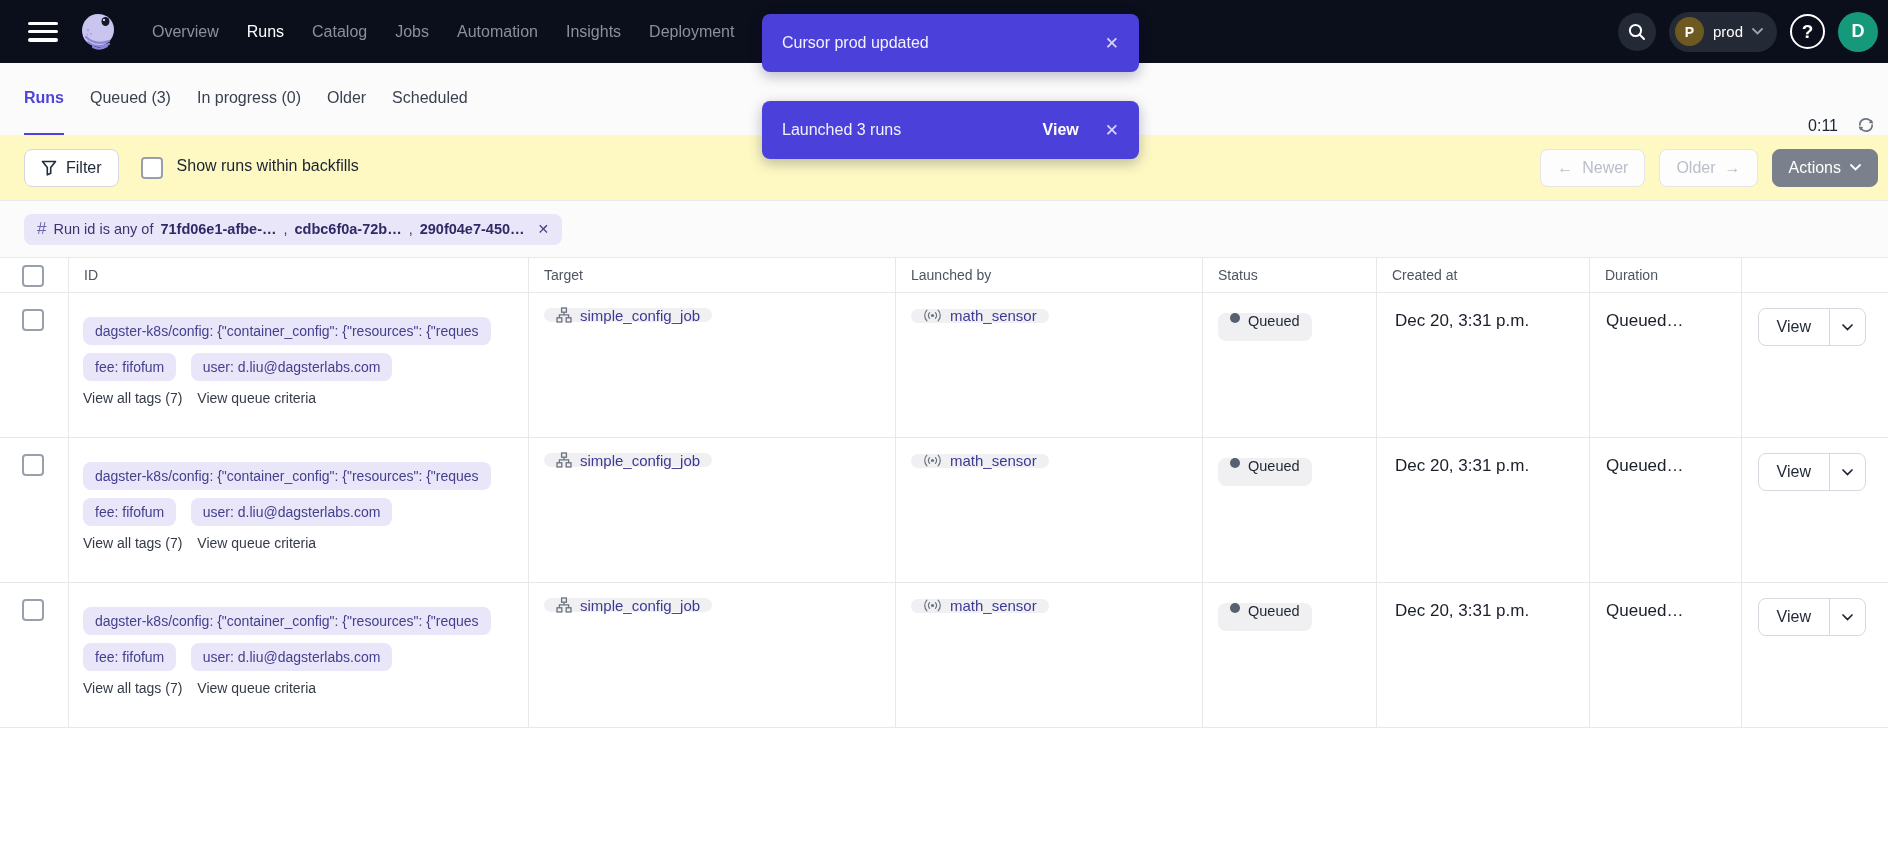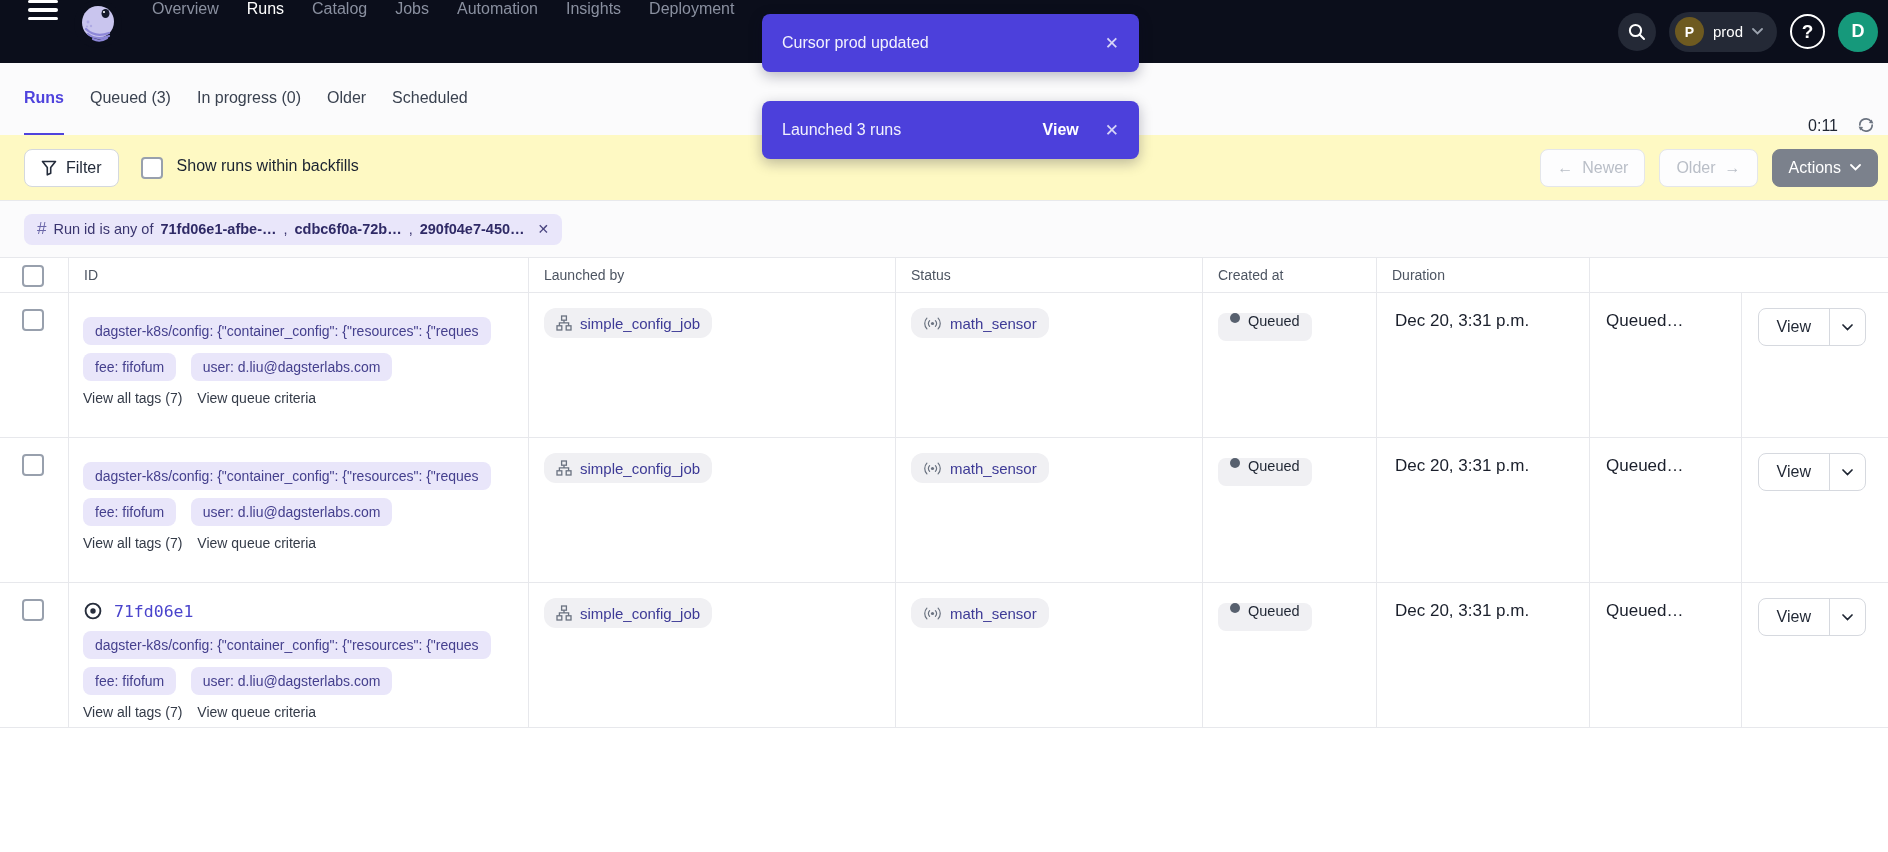--- a/index.html
+++ b/index.html
@@ -1,21 +1,21 @@
 <!DOCTYPE html>
 <html><head>
 <meta charset="utf-8">
 <style>
   * { margin:0; padding:0; box-sizing:border-box; }
   html,body { width:1888px; height:852px; overflow:hidden; background:#fff;
     font-family:"Liberation Sans", sans-serif; -webkit-font-smoothing:antialiased; }
 
   
   .navbar { position:absolute; top:0; left:0; width:1888px; height:63px;
-    background:#0B0E1B; display:flex; padding:0 10px 0 28px; }
+    background:#0B0E1B; display:flex; align-items:center; padding:0 10px 0 28px; }
   .hamburger { width:30px; height:20px; display:flex; flex-direction:column;
     justify-content:space-between; cursor:pointer; }
   .hamburger span { display:block; height:3.2px; background:#fff; border-radius:2px; }
   .logo { width:48px; height:48px; margin-left:16px; flex:0 0 auto; }
   .nav-links { display:flex; gap:28px; margin-left:30px; }
   .nav-link { font-size:16px; font-weight:500; color:#8A90A0; cursor:pointer; }
   .nav-link.active { color:#FFFFFF; }
   .nav-right { margin-left:auto; display:flex; align-items:center; gap:13px; }
   .icon-circle { width:38px; height:38px; border-radius:50%; background:#242936;
     display:flex; align-items:center; justify-content:center; cursor:pointer; }
@@ -93,21 +93,21 @@
   .run-line { display:flex; align-items:center; gap:11px; height:24px; }
   .run-id { font-family:"DejaVu Sans Mono", monospace; font-size:16.5px; color:#4A44CC; cursor:pointer; }
   .tag-line { margin-top:8px; white-space:nowrap; }
   .tag { display:inline-flex; align-items:center; height:28px; background:#E9E6FA;
     border-radius:8px; padding:0 12px; font-size:14px; color:#45408E; white-space:nowrap; }
   .tag + .tag { margin-left:10px; }
   .links-line { margin-top:9px; display:flex; gap:15px; font-size:14px; color:#343B48; }
   .links-line span { cursor:pointer; }
 
   .pill-cell { padding:15px 0 0 15px; }
-  .gray-pill { display:inline-flex; align-items:center; height:30px; background:#F0F0F3;
+  .gray-pill { display:inline-flex; align-items:center; height:14px; background:#F0F0F3;
     border-radius:12px; padding:0 12px; gap:8px; cursor:pointer; }
   .gray-pill .pill-text { font-size:15px; color:#3D3A96; }
   .status-pill { display:inline-flex; align-items:flex-start; height:28px; background:#F0F0F3;
     border-radius:8px; padding:0 12px; gap:8px; }
   .status-dot { width:10px; height:10px; border-radius:50%; background:#57606E; }
   .status-text { font-size:14.5px; color:#1F2633; }
   .status-cell { padding:16px 0 0 15px; }
   .created-cell { padding:18px 0 0 18px; font-size:17px; color:#1A1F2B; }
   .duration-cell { padding:18px 0 0 16px; font-size:17px; color:#1A1F2B; }
   .action-cell { padding:15px 22px 0 15px; display:flex; justify-content:flex-end; }
@@ -245,20 +245,21 @@
   </div>
 </div>
 
 <div class="runs-table">
 
   <div class="trow thead">
     <div class="cell hcell chk-cell">
         <span class="checkbox"></span>
       </div>
     <div class="cell hcell">ID</div>
+    <div class="cell hcell">Target</div>
     <div class="cell hcell">Launched by</div>
     <div class="cell hcell">Status</div>
     <div class="cell hcell">Created at</div>
     <div class="cell hcell">Duration</div>
     <div class="cell hcell"></div>
   </div>
 
   <div class="trow tbody-row">
     <div class="cell chk-cell">
         <span class="checkbox"></span>
@@ -369,27 +370,20 @@
         </span>
       </span>
     </div>
   </div>
 
   <div class="trow tbody-row">
     <div class="cell chk-cell">
         <span class="checkbox"></span>
       </div>
     <div class="cell id-cell">
-      <div class="run-line">
-        <svg width="20" height="20" viewBox="0 0 20 20">
-          <circle cx="10" cy="10" r="7.4" stroke="#272E3D" stroke-width="1.9" fill="none"></circle>
-          <circle cx="10" cy="10" r="2.7" fill="#272E3D"></circle>
-        </svg>
-        <span class="run-id">71fd06e1</span>
-      </div>
       <div class="tag-line"><span class="tag">dagster-k8s/config: {"container_config": {"resources": {"reques</span></div>
       <div class="tag-line">
         <span class="tag">fee: fifofum</span>
         <span class="tag">user: d.liu@dagsterlabs.com</span>
       </div>
       <div class="links-line">
         <span>View all tags (7)</span>
         <span>View queue criteria</span>
       </div>
     </div>

